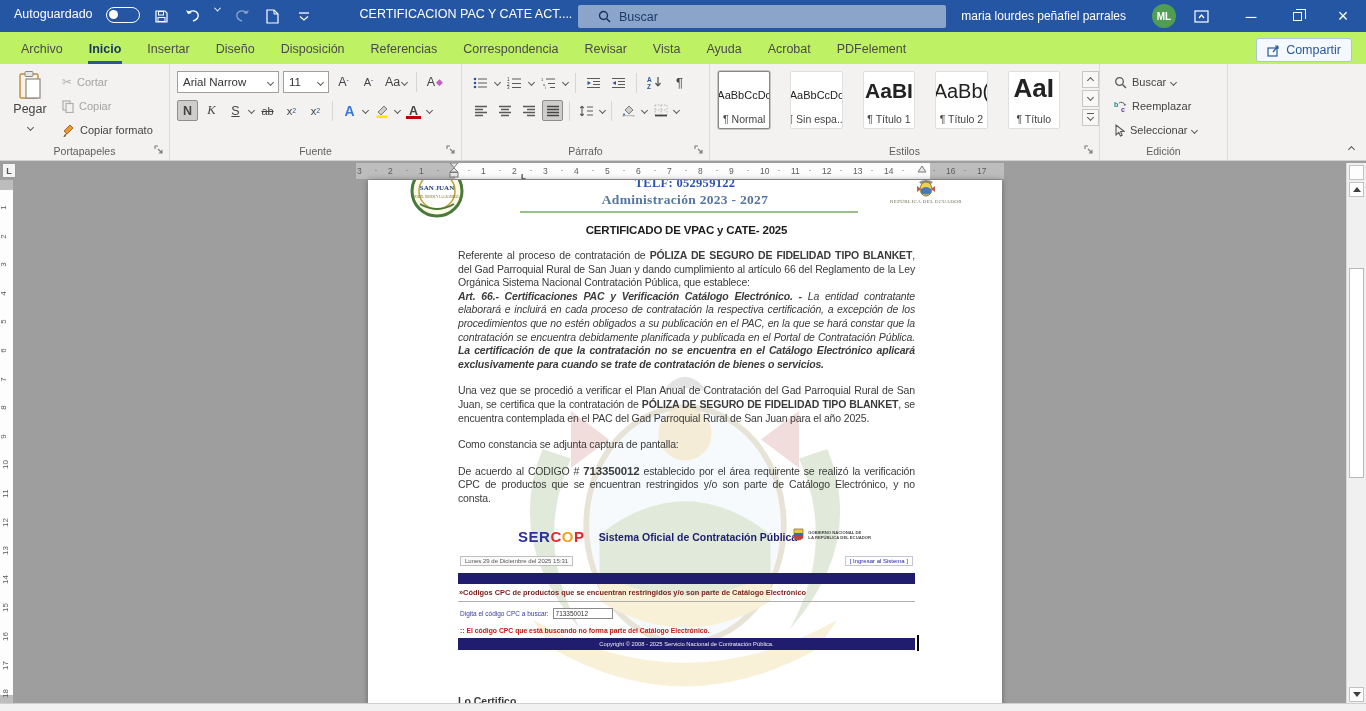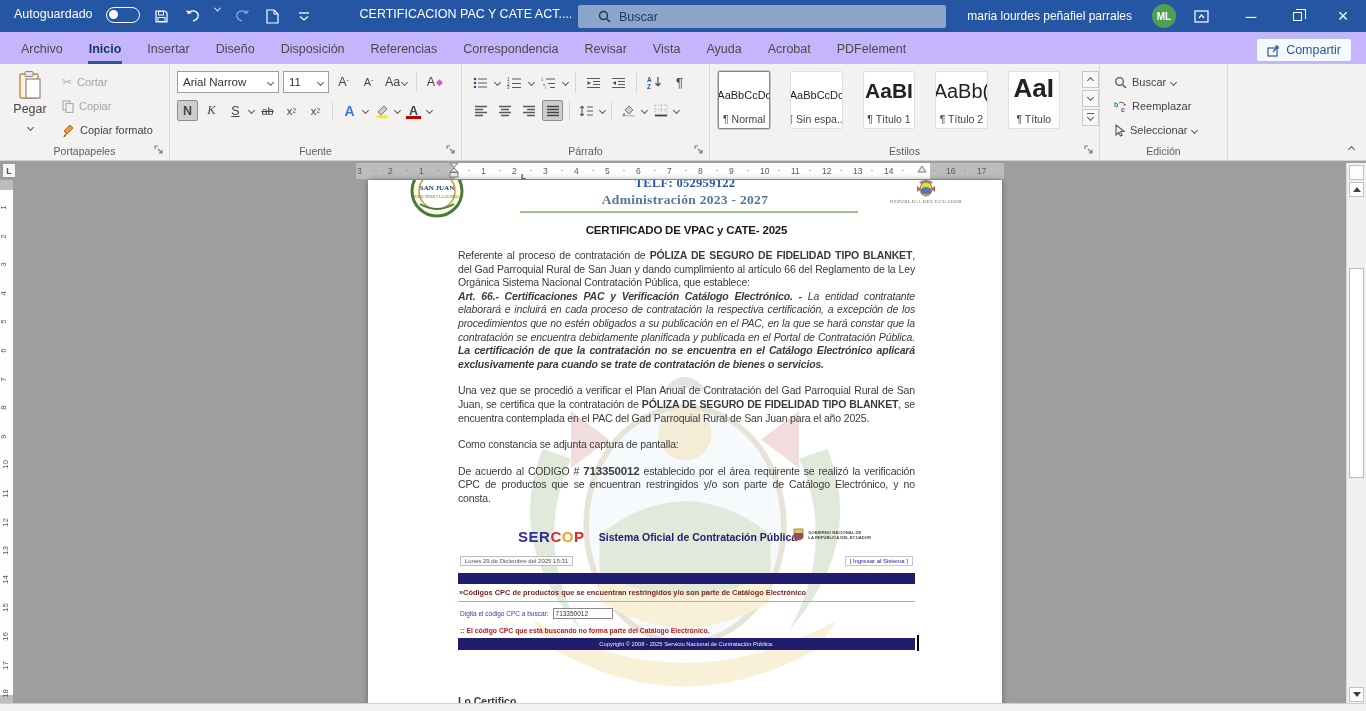--- a/index.html
+++ b/index.html
@@ -13,28 +13,28 @@
   .toggle{width:34px;height:16px;border:1.5px solid #fff;border-radius:9px;position:relative}
   .toggle .knob{position:absolute;left:2px;top:2px;width:9px;height:9px;border-radius:50%;background:#fff}
   .qat-ic{width:18px;height:18px;display:inline-flex;align-items:center;justify-content:center}
   .dim{opacity:.45}
   .chev-w{display:inline-block;width:5px;height:5px;border-right:1.3px solid #fff;border-bottom:1.3px solid #fff;transform:rotate(45deg) translate(-1px,-1px)}
   .doctitle{margin-left:34px;font-size:12.5px;display:flex;align-items:center;gap:9px;white-space:nowrap}
   .searchbox{position:absolute;left:578px;top:5px;width:368px;height:23px;background:#8ba4c9;border-radius:2px;display:flex;align-items:center;padding-left:20px;gap:8px}
   .searchbox input{background:transparent;border:none;outline:none;font-size:12.5px;color:#17325e;width:280px;font-family:"Liberation Sans",sans-serif}
   .searchbox input::placeholder{color:#1d3a69}
   .tb-right{position:absolute;right:0;top:0;height:32px;display:flex;align-items:center}
-  .username{font-size:12px;margin-right:20px;white-space:nowrap}
+  .username{font-size:12px;margin-right:26px;white-space:nowrap}
   .avatar{width:24px;height:24px;border-radius:50%;display:flex;align-items:center;justify-content:center;font-size:10px;font-weight:bold;margin-right:16px}
   .winbtn{width:46px;height:32px;display:flex;align-items:center;justify-content:center;font-size:15px}
   .restore-ic{position:relative;width:9px;height:9px;border:1px solid #fff}
   .restore-ic::after{content:"";position:absolute;left:2px;top:-4px;width:9px;height:9px;border:1px solid #fff;border-left:none;border-bottom:none}
 
   
-  .tabsrow{position:absolute;left:0;top:32px;width:100%;height:32px;background:#c4b5fd;display:flex;align-items:flex-end;padding-left:8px}
+  .tabsrow{position:absolute;left:0;top:32px;width:100%;height:32px;background:#bef264;display:flex;align-items:flex-end;padding-left:8px}
   .tab{padding:0 13px;font-size:12.5px;color:#4a4a4a;line-height:29px;position:relative;white-space:nowrap}
   .tab.active{color:#17355e;font-weight:bold}
   .tab.active::after{content:"";position:absolute;left:12px;right:12px;bottom:0;height:3px;background:#2b579a}
   .sharebtn{position:absolute;right:14px;top:38px;height:24px;border:1px solid #a9c4e6;background:#f4f9ff;border-radius:3px;color:#2b579a;font-size:12.5px;display:flex;align-items:center;gap:6px;padding:0 10px;z-index:5}
 
   
   .ribbon{position:absolute;left:0;top:64px;width:100%;height:97px;background:#f3f2f1;border-bottom:1px solid #d2d0ce;display:flex}
   .g{position:relative;height:100%;border-right:1px solid #dcdad8;flex:none}
   .glabel{position:absolute;bottom:3px;left:0;right:0;text-align:center;font-size:10.5px;color:#605e5c}
   .launcher{position:absolute;right:3px;bottom:3px;width:13px;height:13px}

